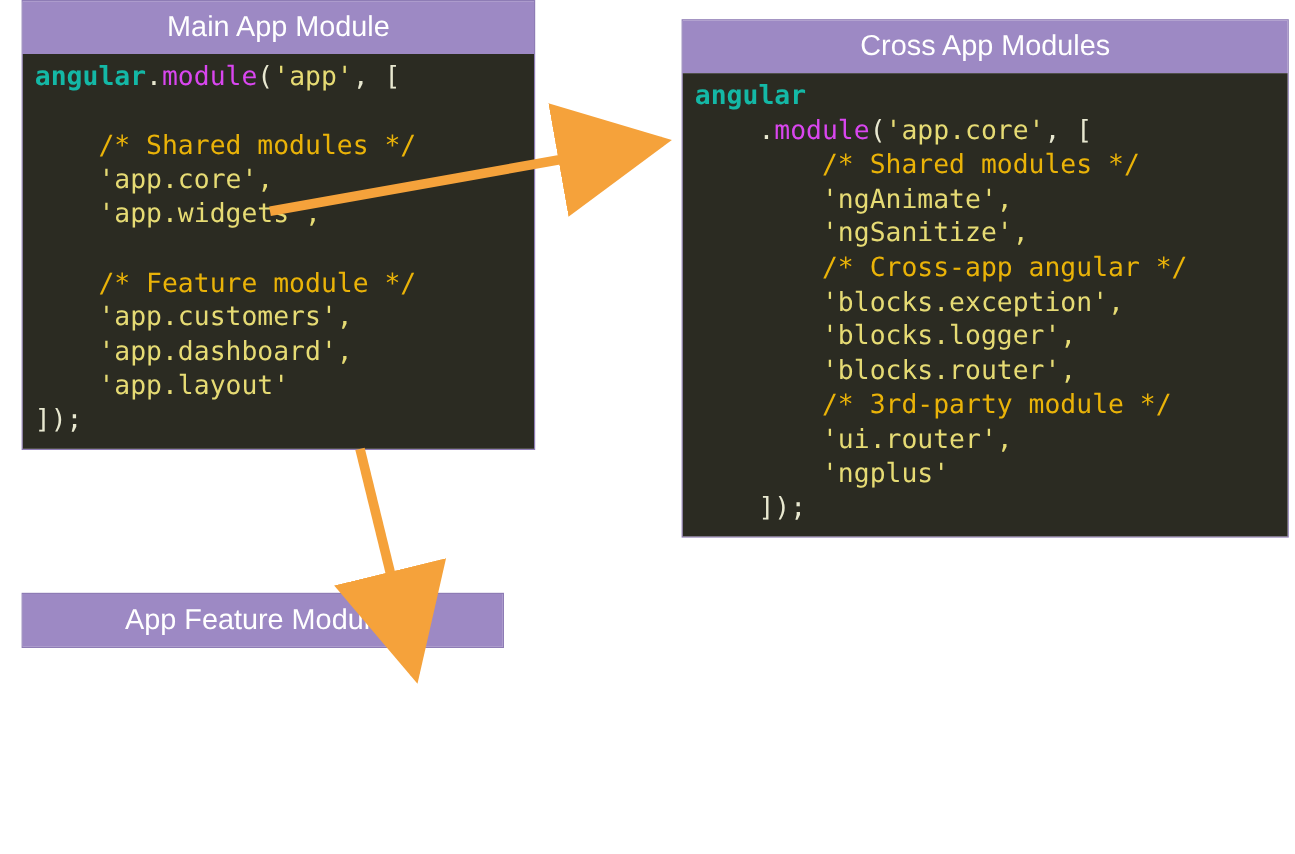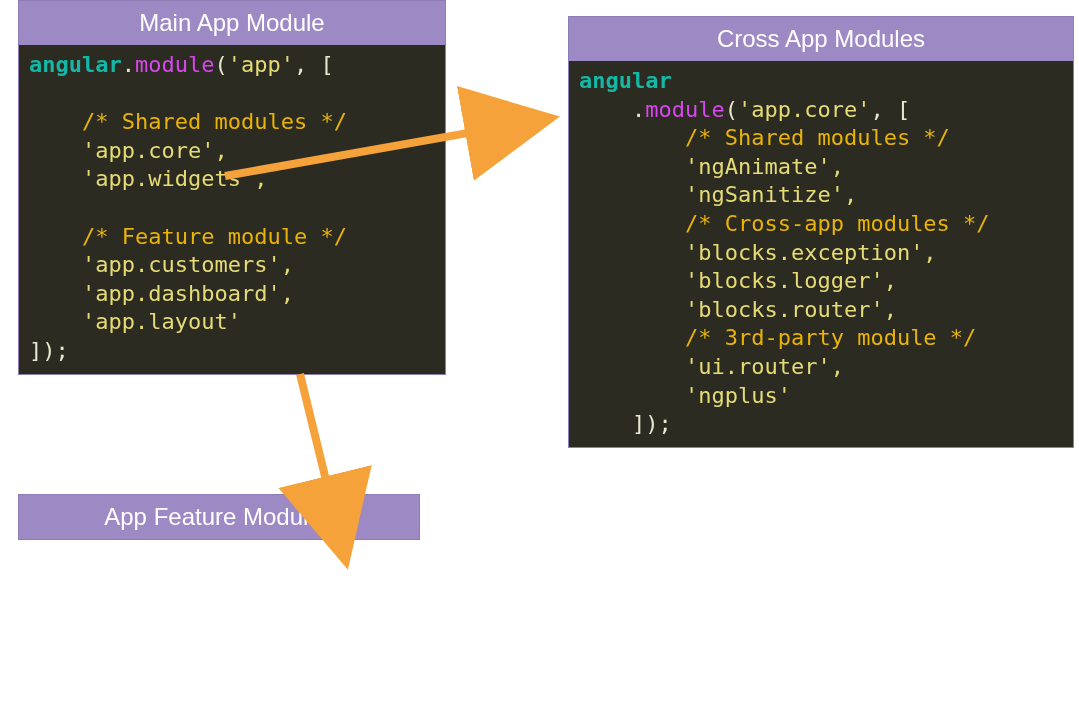--- a/index.html
+++ b/index.html
@@ -67,21 +67,21 @@
 <span class="tk-pun">]);</span></div>
 </div>
 
 <div id="cross-app" class="panel">
   <div class="panel-header">Cross App Modules</div>
   <div class="panel-body"><span class="tk-id">angular</span>
 <span class="tk-pun">    .</span><span class="tk-fn">module</span><span class="tk-pun">(</span><span class="tk-str">'app.core'</span><span class="tk-pun">, [</span>
 <span class="tk-cmt">        /* Shared modules */</span>
 <span class="tk-str">        'ngAnimate',</span>
 <span class="tk-str">        'ngSanitize',</span>
-<span class="tk-cmt">        /* Cross-app modules */</span>
+<span class="tk-cmt">        /* Cross-app angular */</span>
 <span class="tk-str">        'blocks.exception',</span>
 <span class="tk-str">        'blocks.logger',</span>
 <span class="tk-str">        'blocks.router',</span>
 <span class="tk-cmt">        /* 3rd-party module */</span>
 <span class="tk-str">        'ui.router',</span>
 <span class="tk-str">        'ngplus'</span>
 <span class="tk-pun">    ]);</span></div>
 </div>
 
 <div id="feature" class="panel">

